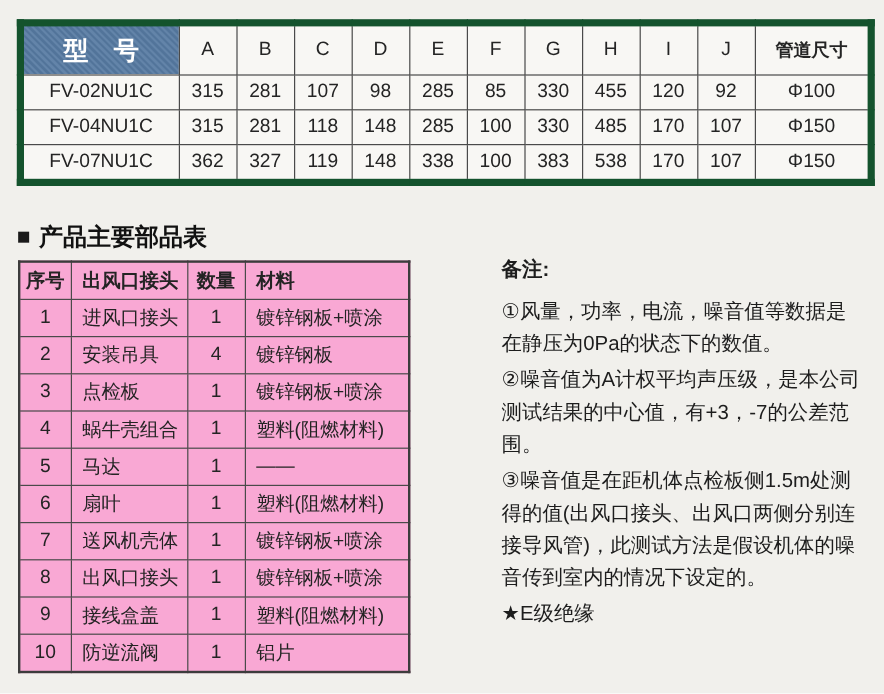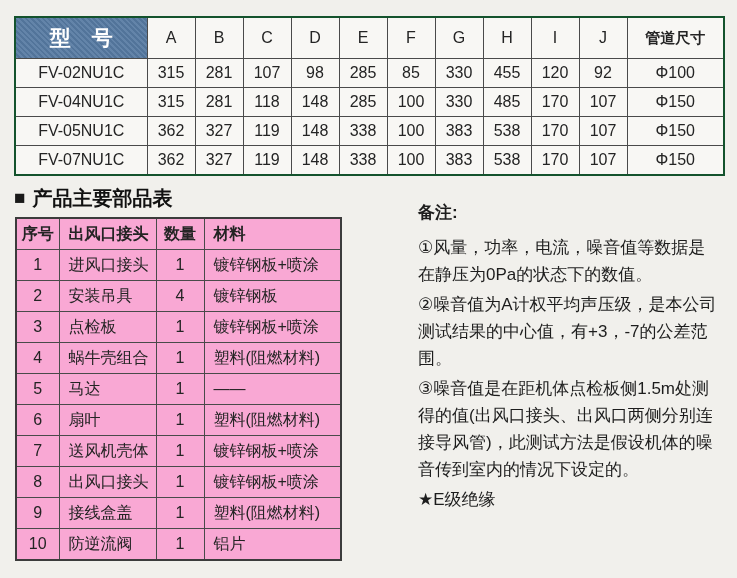--- a/index.html
+++ b/index.html
@@ -15,21 +15,21 @@
 
   
   .spec-table {
     position: absolute;
     left: 14px;
     top: 16px;
     width: 709px;
     border-collapse: collapse;
     table-layout: fixed;
     background: #f8f7f4;
-    border: 2px solid #14532d;
+    border: 6px solid #14532d;
     text-align: center;
     font-size: 16px;
     color: #242424;
   }
   .spec-table th, .spec-table td { border: 1px solid #4a4a4a; padding: 0; overflow: hidden; }
   .spec-table thead th { height: 40px; font-weight: 400; font-size: 16px; }
   .spec-table thead th:first-child {
     background: #567aa2;
     background-image: repeating-linear-gradient(45deg, rgba(255,255,255,0.08) 0 2px, rgba(0,0,0,0.05) 2px 4px);
     color: #ffffff;
@@ -81,21 +81,21 @@
   
   .notes {
     position: absolute;
     left: 418px;
     top: 199px;
     width: 304px;
     font-size: 17px;
     line-height: 27px;
     color: #1d1d1d;
   }
-  .notes .notes-title { font-weight: 700; margin-bottom: 8px; }
+  .notes .notes-title { font-weight: 700; margin-bottom: 8px; margin-top: 12px; }
   .notes p { margin: 0 0 3px 0; }
 </style>
 </head>
 <body>
 
 <div class="page">
 
   <table class="spec-table">
     <colgroup>
       <col style="width:132px">
@@ -150,34 +150,20 @@
           <td>148</td>
           <td>285</td>
           <td>100</td>
           <td>330</td>
           <td>485</td>
           <td>170</td>
           <td>107</td>
           <td>Φ150</td>
         </tr>
         <tr>
-          <td>FV-05NU1C</td>
-          <td>362</td>
-          <td>327</td>
-          <td>119</td>
-          <td>148</td>
-          <td>338</td>
-          <td>100</td>
-          <td>383</td>
-          <td>538</td>
-          <td>170</td>
-          <td>107</td>
-          <td>Φ150</td>
-        </tr>
-        <tr>
           <td>FV-07NU1C</td>
           <td>362</td>
           <td>327</td>
           <td>119</td>
           <td>148</td>
           <td>338</td>
           <td>100</td>
           <td>383</td>
           <td>538</td>
           <td>170</td>

